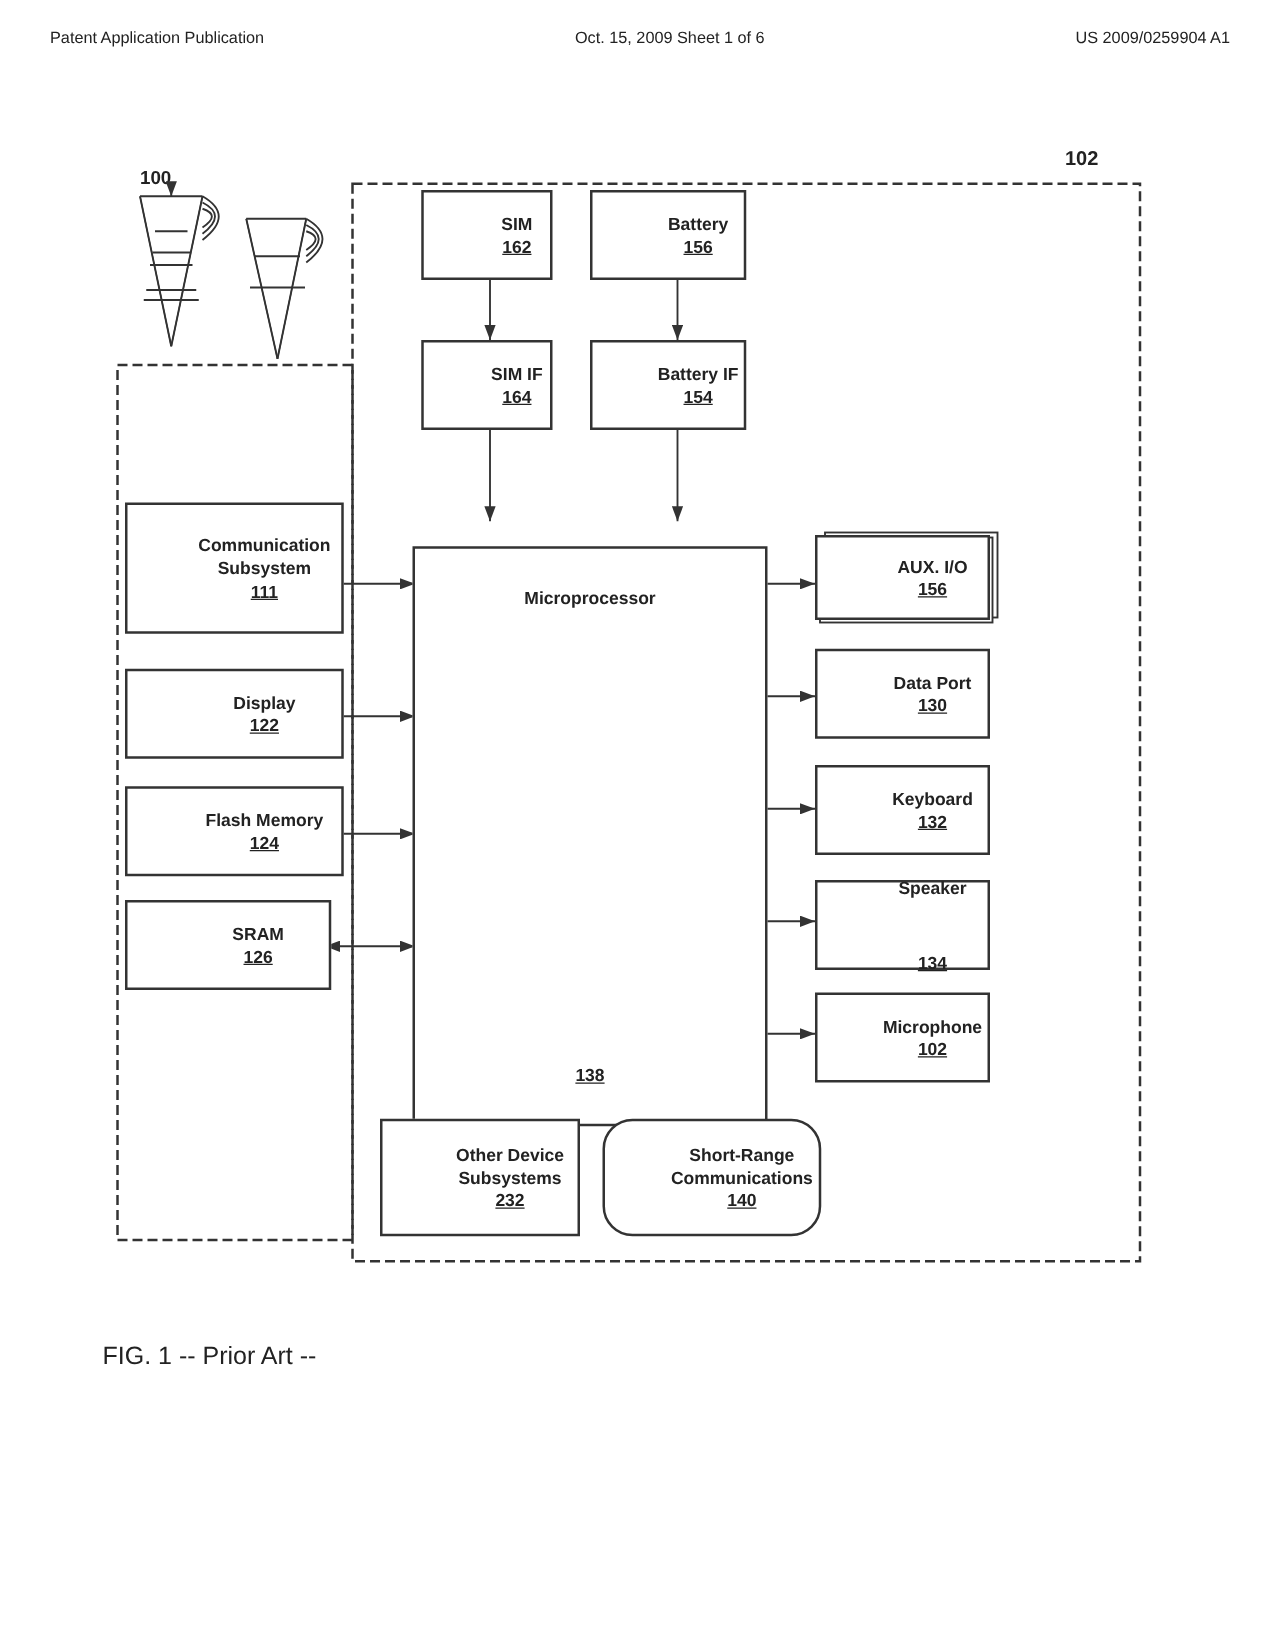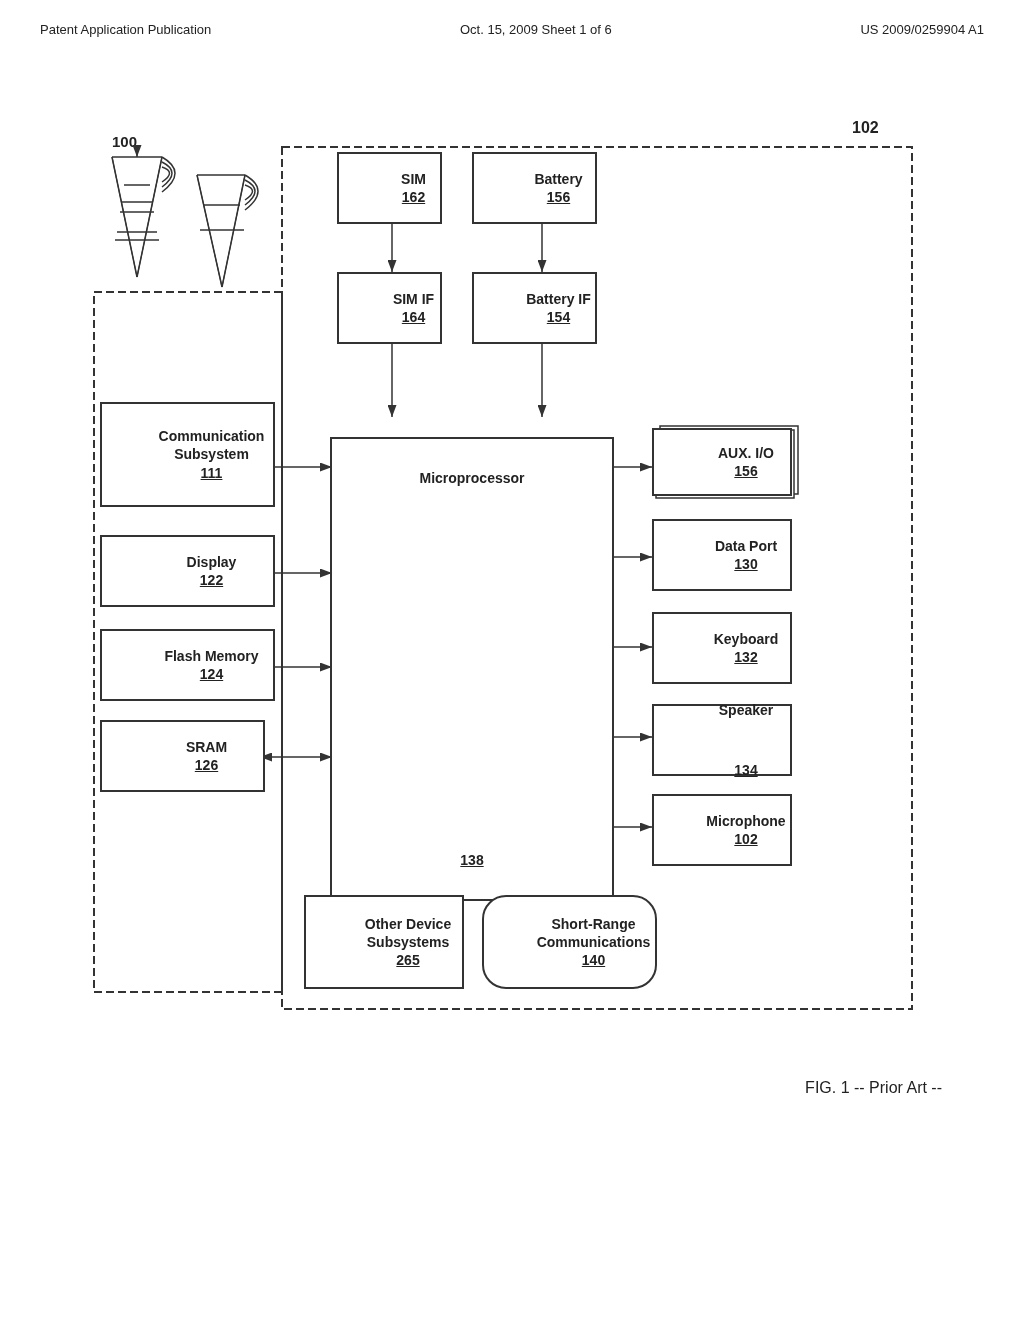--- a/index.html
+++ b/index.html
@@ -219,25 +219,25 @@
     <span class="underline">134</span>
   </div>
 
   <div class="box" style="left:570px; top:737px; width:140px; height:72px;">
     <span>Microphone</span>
     <span class="underline">102</span>
   </div>
 
   <div class="box" style="left:222px; top:838px; width:160px; height:94px;">
     <span>Other Device<br>Subsystems</span>
-    <span class="underline">265</span>
+    <span class="underline">232</span>
   </div>
 
   <div class="box" style="left:400px; top:838px; width:175px; height:94px;border-radius:24px;">
     <span>Short-Range<br>Communications</span>
     <span class="underline">140</span>
   </div>
 
-  <div style="position:absolute; bottom:10px; left:0; width:100%; text-align:right; font-size:16px; color:#222;">
+  <div style="position:absolute; bottom:10px; left:0; width:100%; text-align:left; font-size:20px; color:#222;">
     <span>FIG. 1  -- Prior Art --</span>
   </div>
 
 </div>
 
 </body></html>

